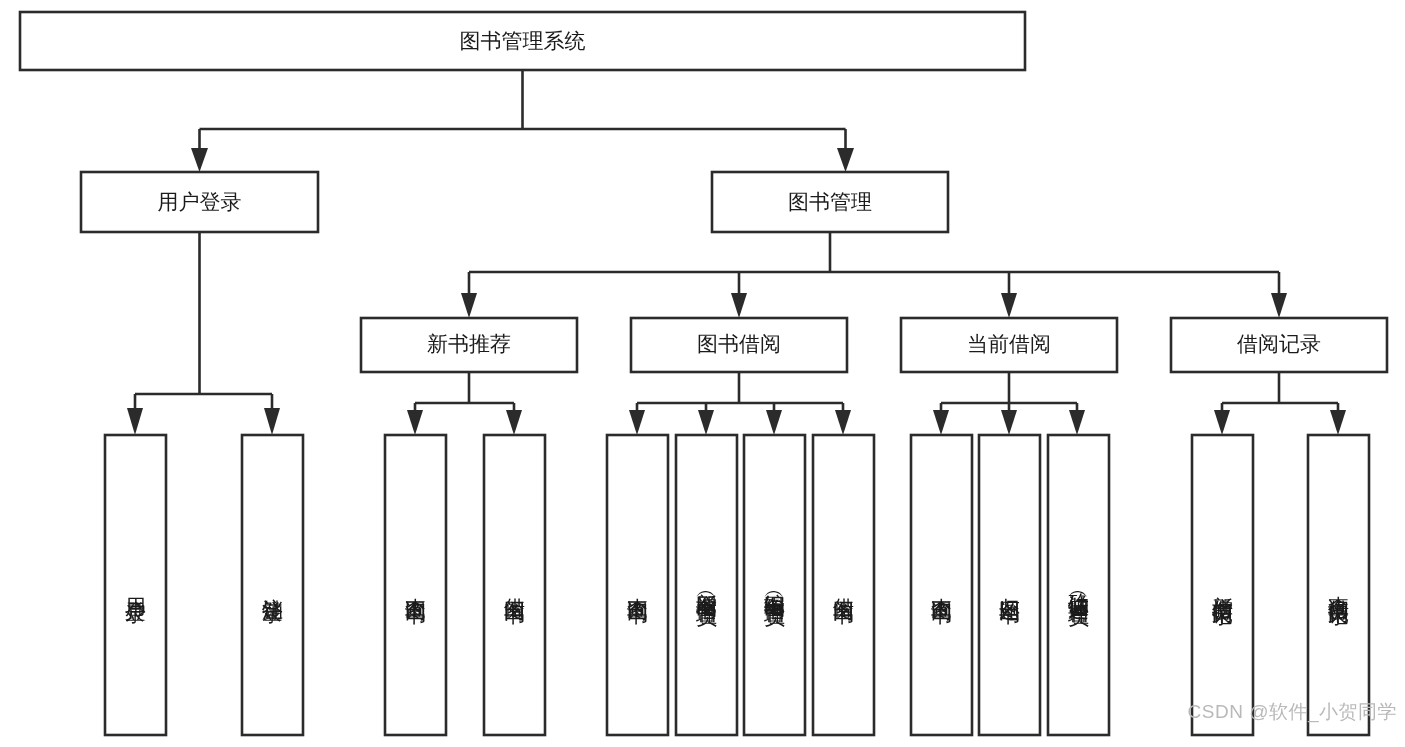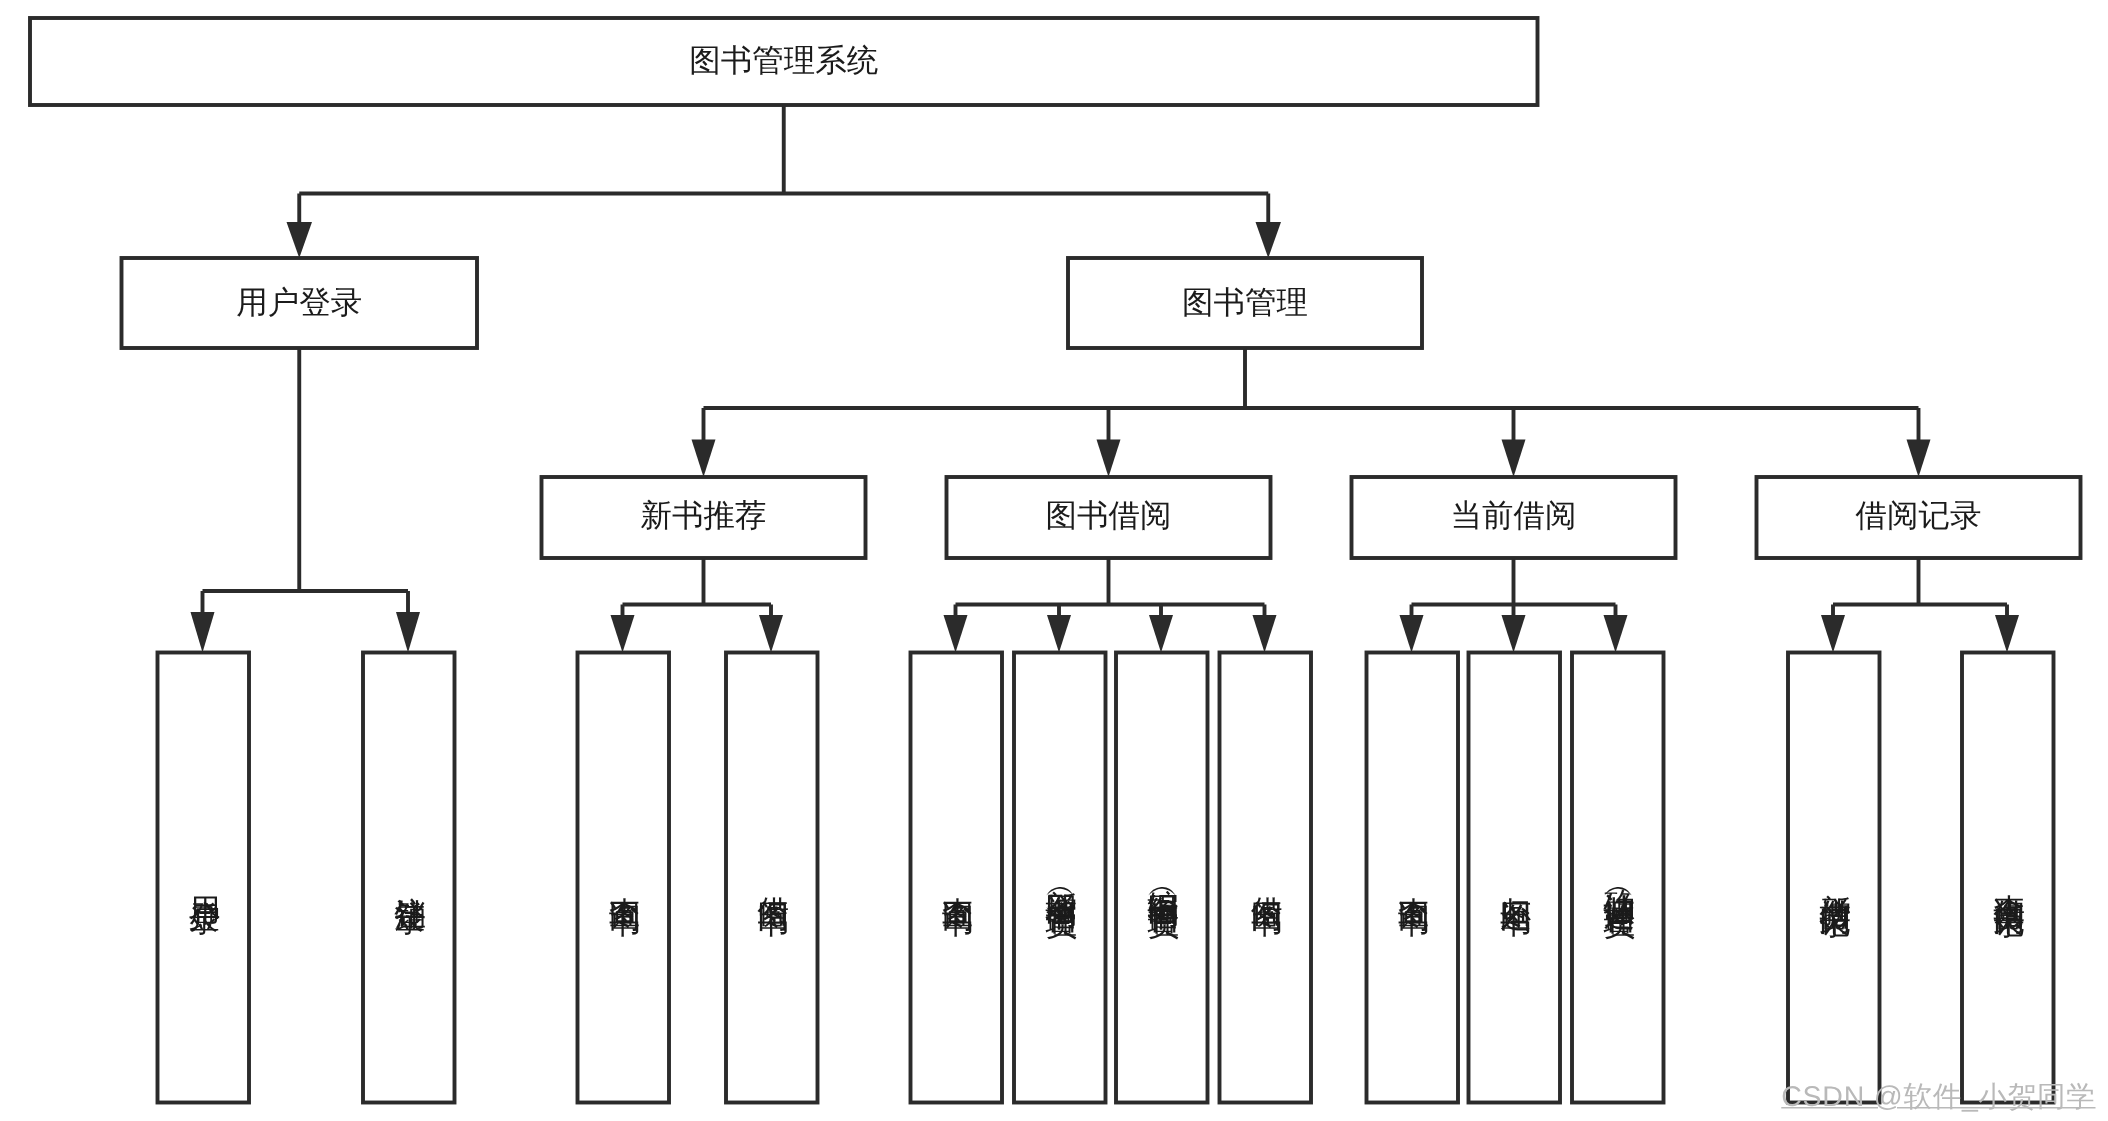--- a/index.html
+++ b/index.html
@@ -65,27 +65,26 @@
     font-size: 21px;
     line-height: 1.05;
     color: #1b1b1b;
     letter-spacing: 2px;
     white-space: nowrap;
     text-align: center;
   }
   #watermark {
     position: absolute;
     right: 8px;
-    bottom: 3px;
+    bottom: 22px;
     font-family: "Liberation Sans", "DejaVu Sans", sans-serif;
     font-size: 19px;
     color: #b9b9b9;
     white-space: nowrap;
     letter-spacing: 0.5px;
-    text-decoration: underline;
   }
 </style>
 </head>
 <body>
 
 <div id="diagram-root">
 
   <svg id="diagram-svg" viewBox="0 0 1405 747">
 
     <g>

